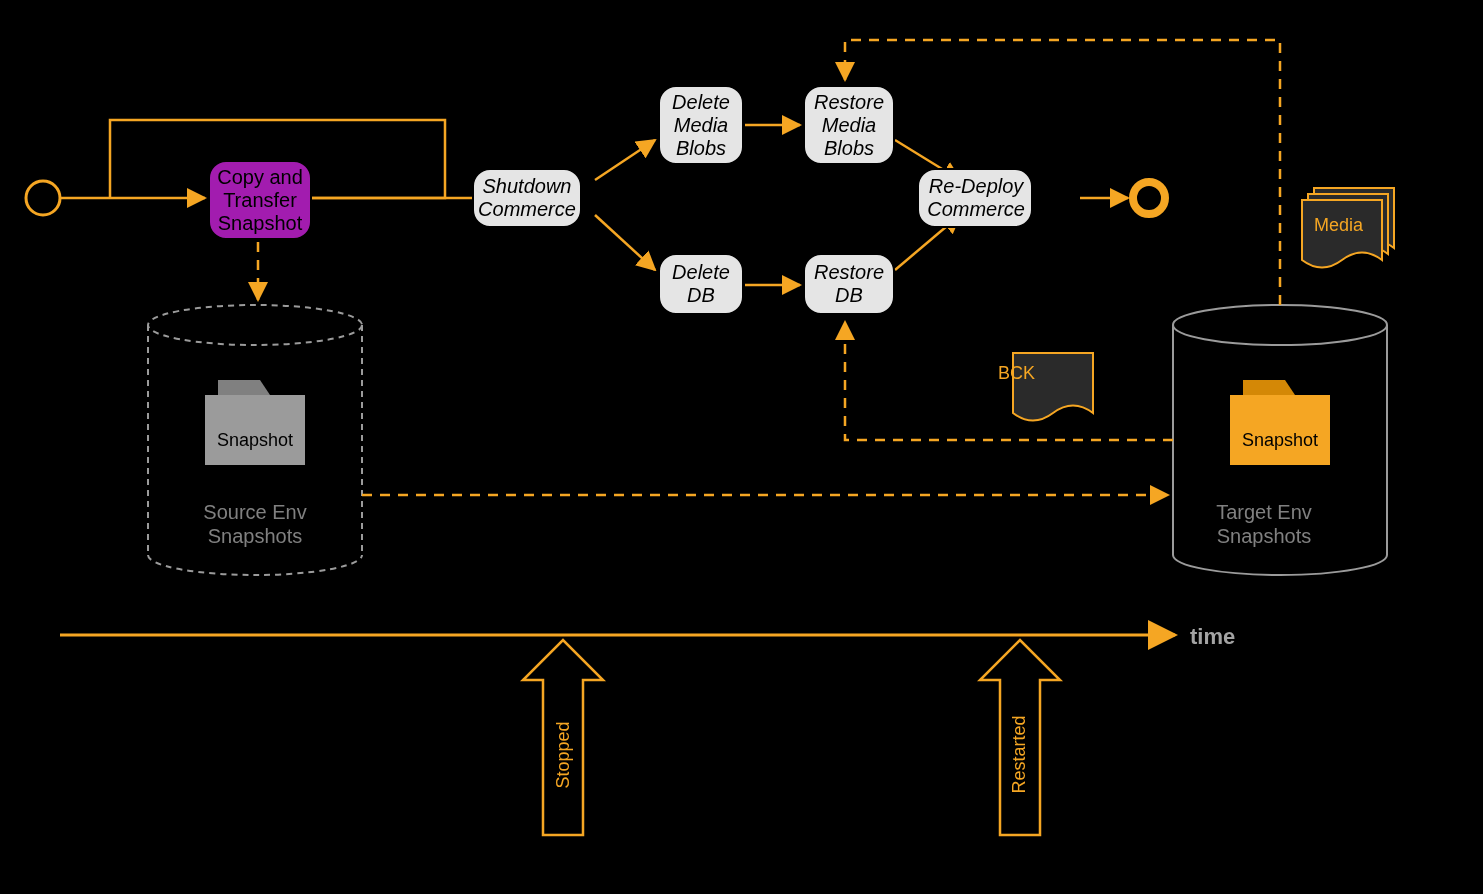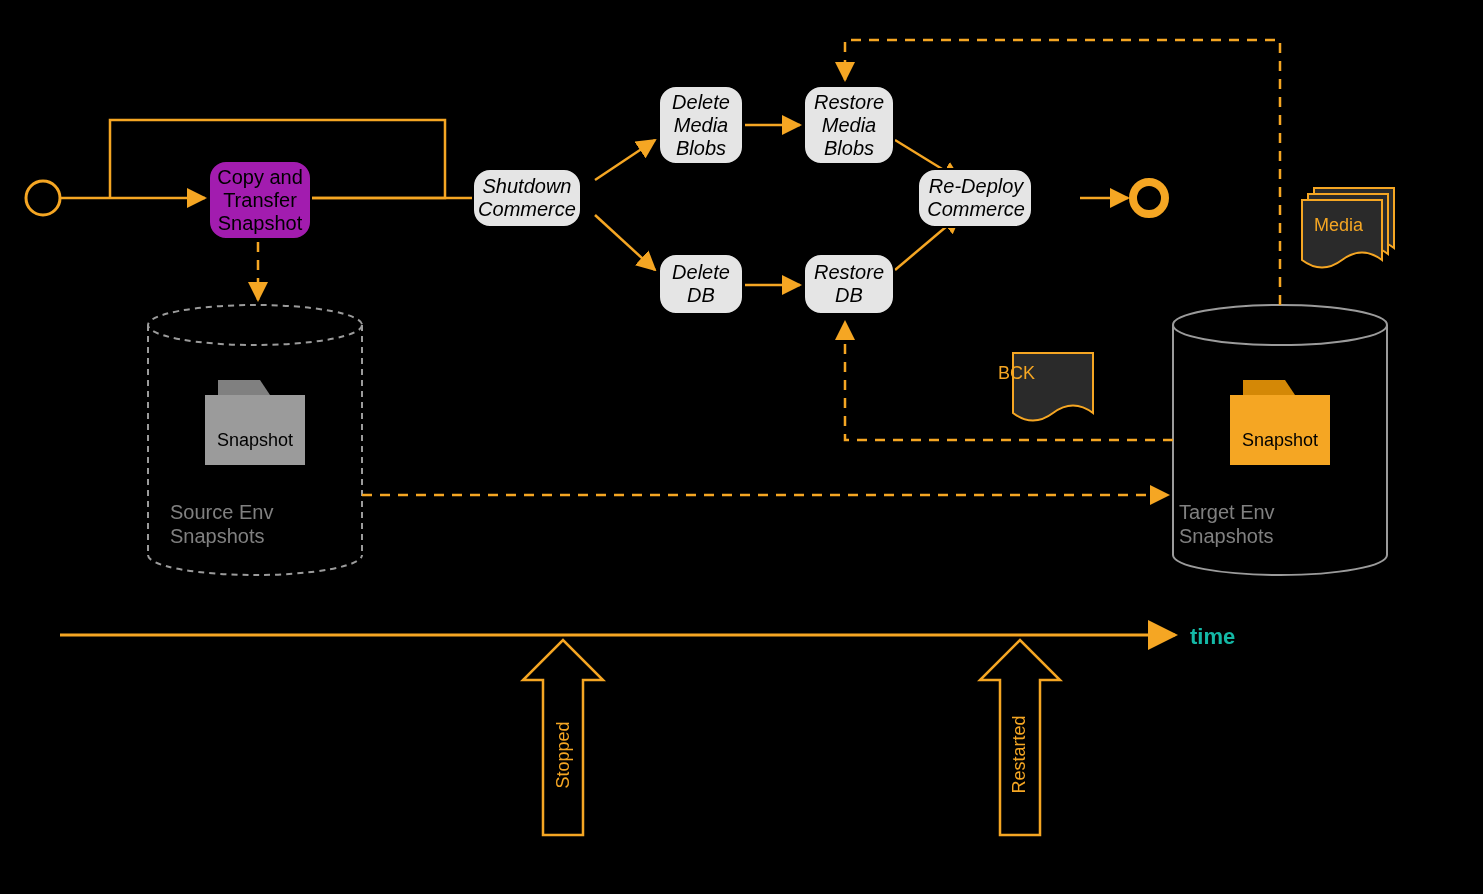--- a/index.html
+++ b/index.html
@@ -43,26 +43,26 @@
   .folder-label {
     position: absolute;
     font-size: 18px;
     color: #000000;
     text-align: center;
   }
   .db-label {
     position: absolute;
     color: #808080;
     font-size: 20px;
-    text-align: left;
+    text-align: center;
     line-height: 1.2;
   }
   .time-label {
     position: absolute;
-    color: #14b8a6;
+    color: #a3a3a3;
     font-size: 22px;
     font-weight: bold;
   }
   .doc-label {
     position: absolute;
     color: #f5a623;
     font-size: 18px;
   }
   .vert-arrow-label {
     position: absolute;

